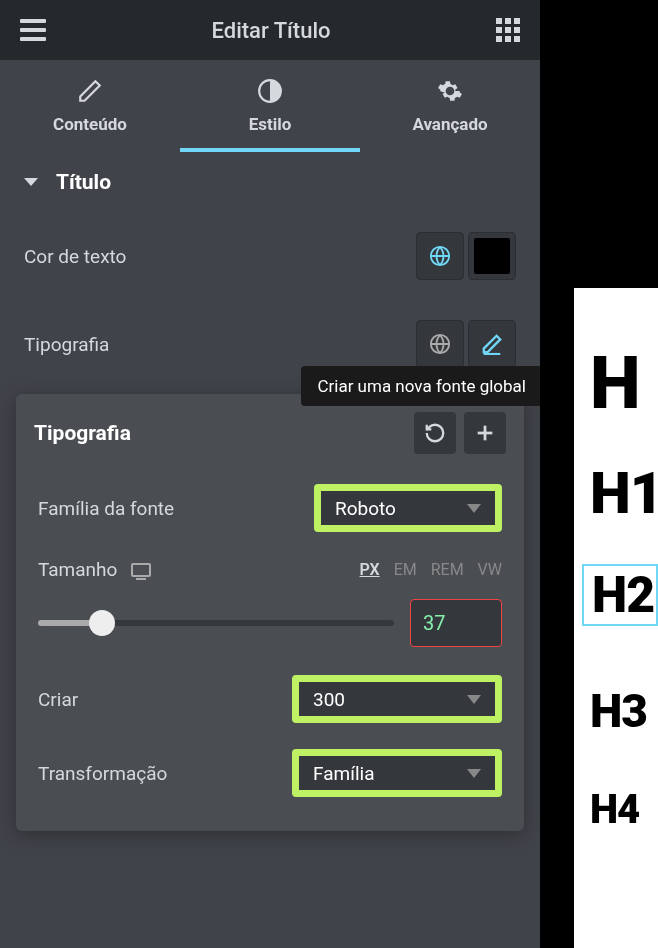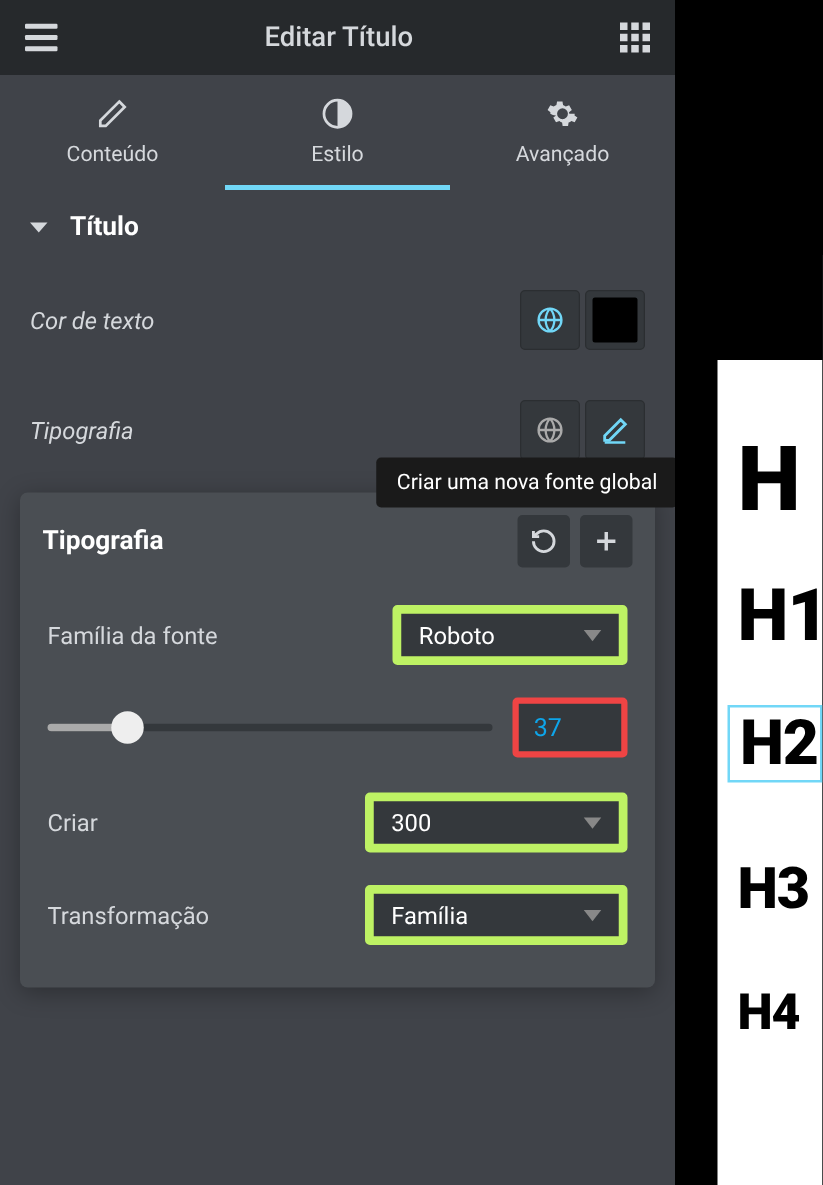--- a/index.html
+++ b/index.html
@@ -11,33 +11,33 @@
   .header-title { color: #d5d8dc; font-size: 22px; font-weight: 500; }
   .header-icon { color: #d5d8dc; cursor: pointer; }
   
   .hamburger { display: flex; flex-direction: column; gap: 5px; }
   .hamburger span { display: block; width: 26px; height: 4px; background: #d5d8dc; border-radius: 1px; }
   
   .grid-icon { display: grid; grid-template-columns: repeat(3, 6px); grid-template-rows: repeat(3, 6px); gap: 3px; }
   .grid-icon span { background: #d5d8dc; width: 6px; height: 6px; }
   
   .tabs { display: flex; background: #404349; }
-  .tab { flex: 1; display: flex; flex-direction: column; align-items: center; justify-content: center; padding: 18px 0; color: #d5d8dc; cursor: pointer; position: relative; }
+  .tab { flex: 1; display: flex; flex-direction: column; align-items: center; justify-content: center; padding: 18px 0; color: #d5d8dc; cursor: pointer; position: relative; font-weight: bold; }
   .tab.active { background: #404349; }
   .tab.active::after { content: ''; position: absolute; bottom: 0; left: 0; right: 0; height: 4px; background: #71d7f7; }
   .tab-icon { width: 26px; height: 26px; margin-bottom: 10px; display:flex; align-items:center; justify-content:center; }
   .tab-label { font-size: 17px; }
   
   .content-area { flex: 1; background: #404349; overflow-y: auto; position: relative; }
   
   .section-header { display: flex; align-items: center; padding: 18px 24px; background: #404349; cursor: pointer; }
   .section-caret { width: 0; height: 0; border-left: 7px solid transparent; border-right: 7px solid transparent; border-top: 8px solid #d5d8dc; margin-right: 18px; }
   .section-title { color: #fff; font-size: 21px; font-weight: 700; }
   
-  .control-row { display: flex; align-items: center; justify-content: space-between; padding: 20px 24px; background: #404349; font-style: italic; }
+  .control-row { display: flex; align-items: center; justify-content: space-between; padding: 20px 24px; background: #404349; }
   .control-label { color: #d5d8dc; font-size: 19px; }
   
   .btn-group { display: flex; gap: 4px; }
   .icon-btn { width: 48px; height: 48px; background: #34383c; border: 1px solid #2b2e31; border-radius: 4px; display: flex; align-items: center; justify-content: center; cursor: pointer; }
   .icon-btn.swatch { background: #34383c; padding: 5px; }
   .swatch-inner { width: 100%; height: 100%; background: #000; border-radius: 2px; }
   
   .globe-svg { width: 22px; height: 22px; }
   .pencil-svg { width: 22px; height: 22px; }
   
@@ -57,21 +57,21 @@
   .size-header { display: flex; align-items: center; justify-content: space-between; margin-bottom: 18px; }
   .size-left { display:flex; align-items:center; gap:14px; }
   .units { display: flex; gap: 14px; }
   .unit { color: #888; font-size: 16px; cursor: pointer; }
   .unit.active { color: #d5d8dc; text-decoration: underline; font-weight: 600; }
   
   .slider-row { display: flex; align-items: center; gap: 16px; margin-bottom: 28px; }
   .slider { flex: 1; position: relative; height: 6px; background: #34383c; border-radius: 3px; }
   .slider-fill { position: absolute; left: 0; top: 0; bottom: 0; width: 18%; background: #aaa; border-radius: 3px; }
   .slider-thumb { position: absolute; left: 18%; top: 50%; transform: translate(-50%, -50%); width: 26px; height: 26px; background: #eee; border-radius: 50%; cursor: grab; }
-  .number-input { width: 92px; height: 48px; background: #34383c; border: 5px solid #ef4444; border-radius: 4px; color: #0ea5e9; font-size: 20px; padding: 0 12px; display:flex; align-items:center; }
+  .number-input { width: 92px; height: 48px; background: #34383c; border: 1px solid #ef4444; border-radius: 4px; color: #86efac; font-size: 20px; padding: 0 12px; display:flex; align-items:center; }
   
   .tooltip { position: absolute; background: #1a1a1a; color: #fff; padding: 10px 16px; font-size: 17px; border-radius: 4px; white-space: nowrap; z-index: 100; top: -28px; right: -18px; }
   
   .canvas { position: absolute; left: 564px; top: 0; width: 94px; height: 948px; background: #000; }
   .canvas-inner { position: absolute; top: 288px; left: 10px; right: 0; background: #fff; height: 660px; display: flex; flex-direction: column; padding-top: 60px; }
   .heading-row { font-weight: 900; color: #000; padding-left: 16px; }
   .h1 { font-size: 72px; line-height: 1; margin-bottom: 44px; letter-spacing: -2px; }
   .h1b { font-size: 58px; line-height: 1; margin-bottom: 42px; letter-spacing: -1px; }
   .h2 { font-size: 50px; line-height: 1; margin-bottom: 62px; border: 2px solid #71d7f7; padding: 4px 0 4px 8px; margin-left: 8px; letter-spacing: -1px;}
   .h3 { font-size: 46px; line-height: 1; margin-bottom: 56px; letter-spacing: -1px;}
@@ -196,20 +196,32 @@
       <div class="popover-body">
 
         <div class="popover-row">
           <div class="popover-label">Família da fonte</div>
           <div class="select">
             <span>Roboto</span>
             <div class="select-caret"></div>
           </div>
         </div>
 
+        <div class="size-header">
+          <div class="size-left">
+            <div class="popover-label">Tamanho</div>
+            <div class="desktop-icon"></div>
+          </div>
+          <div class="units">
+            <span class="unit active">PX</span>
+            <span class="unit">EM</span>
+            <span class="unit">REM</span>
+            <span class="unit">VW</span>
+          </div>
+        </div>
 
         <div class="slider-row">
           <div class="slider">
             <div class="slider-fill"></div>
             <div class="slider-thumb"></div>
           </div>
           <div class="number-input">
             <span>37</span>
           </div>
         </div>

